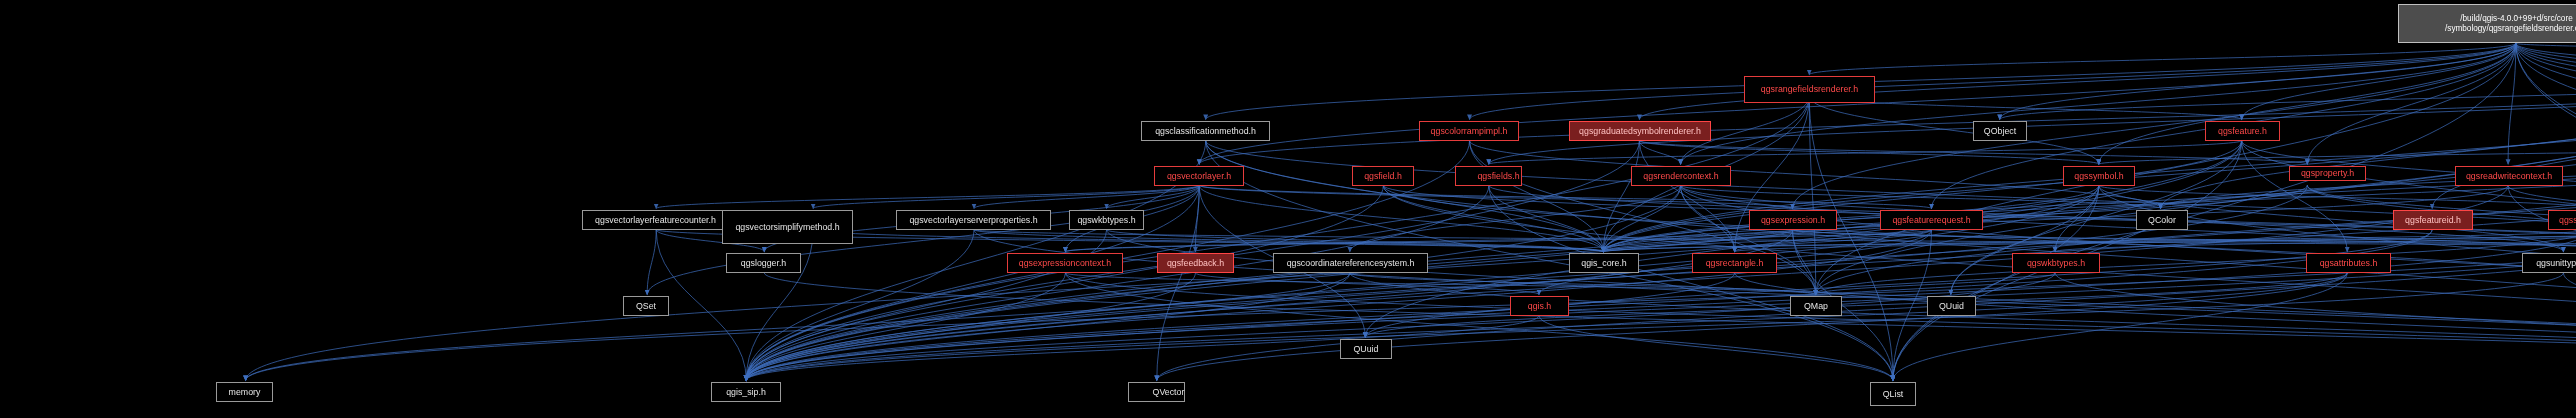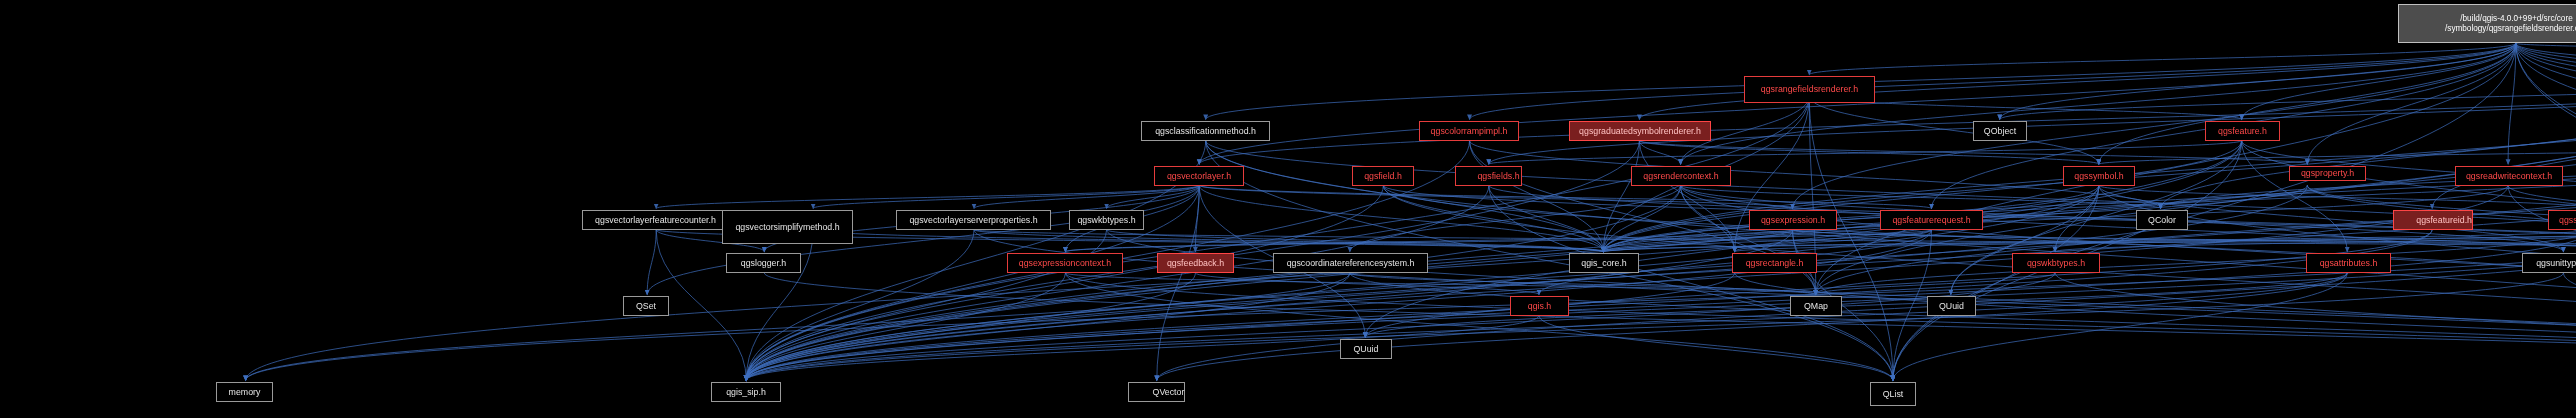--- a/index.html
+++ b/index.html
@@ -295,42 +295,42 @@
       </div>
       <div class="node red" style="left: 1749px; top: 210px; width: 88px; height: 19.6px;">
         <div class="lbl-line">qgsexpression.h</div>
       </div>
       <div class="node red" style="left: 1880px; top: 210px; width: 103px; height: 19.6px;">
         <div class="lbl-line">qgsfeaturerequest.h</div>
       </div>
       <div class="node plain" style="left: 2136px; top: 210px; width: 52px; height: 19.6px;">
         <div class="lbl-line">QColor</div>
       </div>
-      <div class="node red-filled" style="left: 2393px; top: 210px; width: 80px; height: 19.6px; align-items: flex-end;">
+      <div class="node red-filled" style="left: 2393px; top: 210px; width: 80px; height: 19.6px;">
         <div class="lbl-line">qgsfeatureid.h</div>
       </div>
       <div class="node red" style="left: 2548px; top: 210px; width: 90px; height: 19.6px;">
         <div class="lbl-line">qgssymbollayer.h</div>
       </div>
       <div class="node plain" style="left: 726px; top: 253px; width: 75px; height: 19.6px;">
         <div class="lbl-line">qgslogger.h</div>
       </div>
       <div class="node red" style="left: 1007px; top: 253px; width: 116px; height: 19.6px;">
         <div class="lbl-line">qgsexpressioncontext.h</div>
       </div>
       <div class="node red-filled" style="left: 1157px; top: 253px; width: 77px; height: 19.6px;">
         <div class="lbl-line">qgsfeedback.h</div>
       </div>
       <div class="node plain" style="left: 1273px; top: 253px; width: 155px; height: 19.6px;">
         <div class="lbl-line">qgscoordinatereferencesystem.h</div>
       </div>
       <div class="node plain" style="left: 1569px; top: 253px; width: 70px; height: 19.6px;">
         <div class="lbl-line">qgis_core.h</div>
       </div>
-      <div class="node red" style="left: 1692px; top: 253px; width: 85px; height: 19.6px; margin-left: 40px;">
+      <div class="node red" style="left: 1692px; top: 253px; width: 85px; height: 19.6px;">
         <div class="lbl-line">qgsrectangle.h</div>
       </div>
       <div class="node red" style="left: 2012px; top: 253px; width: 88px; height: 19.6px;">
         <div class="lbl-line">qgswkbtypes.h</div>
       </div>
       <div class="node red" style="left: 2306px; top: 253px; width: 85px; height: 19.6px;">
         <div class="lbl-line">qgsattributes.h</div>
       </div>
       <div class="node plain" style="left: 2522px; top: 253px; width: 85px; height: 19.6px;">
         <div class="lbl-line">qgsunittypes.h</div>

